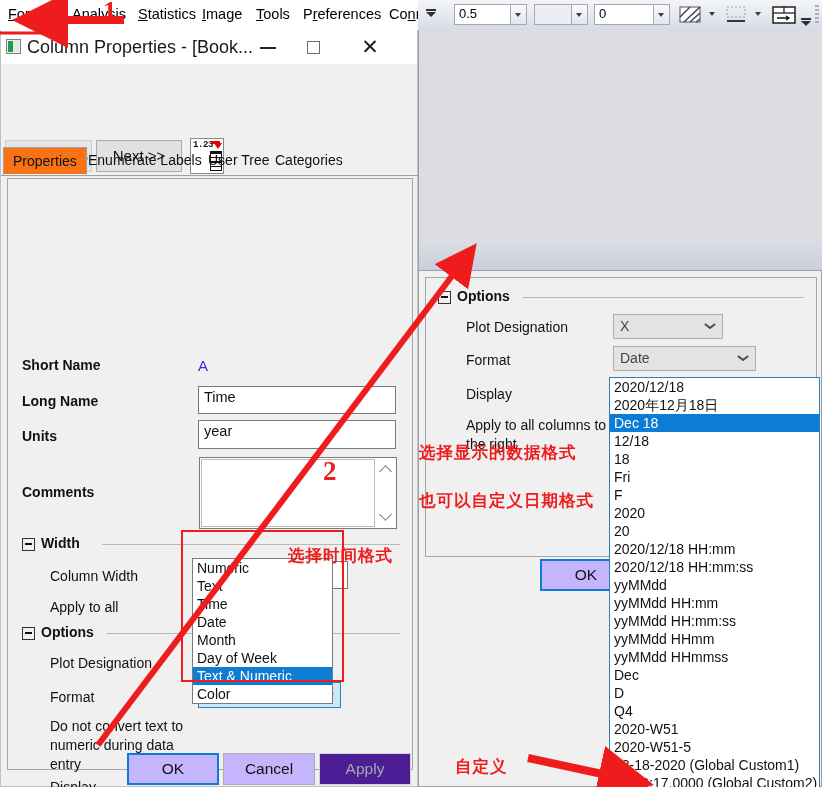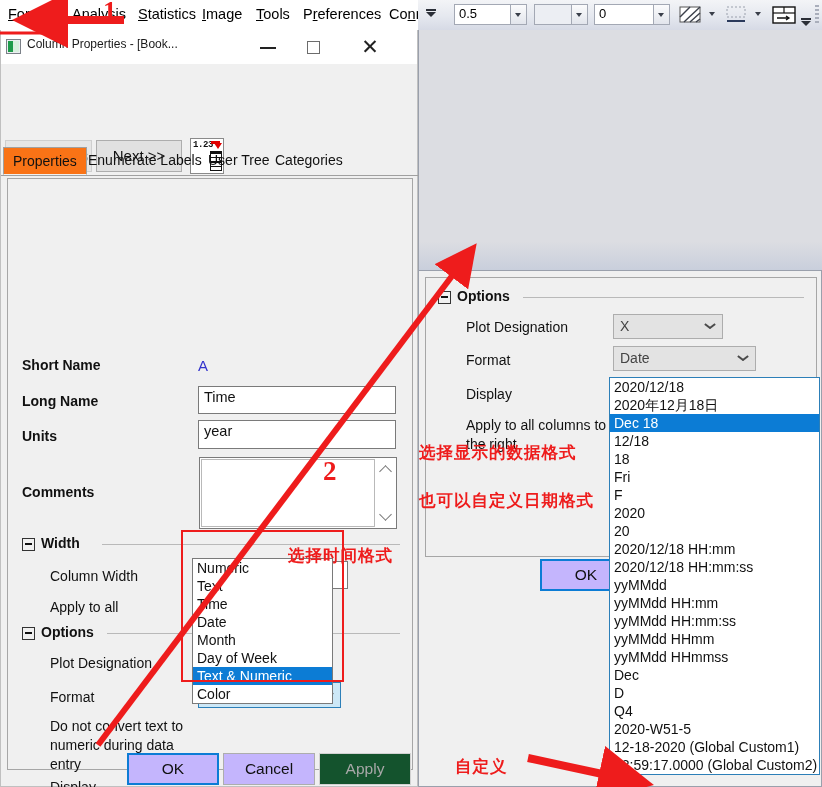--- a/index.html
+++ b/index.html
@@ -32,21 +32,21 @@
   .sep-dots{position:absolute;top:5px;width:4px;height:20px;
     background-image:repeating-linear-gradient(180deg,#a9aebb 0 2px,transparent 2px 4px);}
   .tb-ovf{position:absolute;top:16px;width:11px;height:11px;}
   .tb-ovf:after{content:"";position:absolute;left:1px;top:3px;
     border-left:5px solid transparent;border-right:5px solid transparent;border-top:5px solid #2b2f38;}
   .tb-ovf:before{content:"";position:absolute;left:1px;top:0px;width:10px;height:2px;background:#2b2f38;}
 
   
   .dlg{position:absolute;background:#f0f0f0;box-sizing:border-box;}
   .dlg-title{height:34px;background:#ffffff;position:relative;}
-  .dlg-title .t{position:absolute;left:26px;top:7px;font-size:12px;color:#1a1a1a;white-space:nowrap;}
+  .dlg-title .t{position:absolute;left:26px;top:7px;font-size:18px;color:#1a1a1a;white-space:nowrap;}
   .dlg-ico{position:absolute;left:5px;top:9px;width:15px;height:15px;
     background:#eceff2;border:1px solid #7b8088;box-sizing:border-box;}
   .dlg-ico:after{content:"";position:absolute;left:1px;top:1px;width:5px;height:11px;background:#1e9b4b;}
   .dlg-ico:before{content:"";position:absolute;left:6px;top:1px;width:6px;height:11px;background:#d8f0de;}
   .wbtn{position:absolute;top:0;width:46px;height:34px;}
   .wbtn i{position:absolute;display:block;background:#222;}
   .wmin i{left:15px;top:17px;width:16px;height:1.6px;}
   .wmax b{position:absolute;left:16px;top:11px;width:13px;height:13px;border:1.5px solid #6c6c6c;box-sizing:border-box;display:block;}
   .wclose{font-size:21px;line-height:34px;text-align:center;color:#222;}
 
@@ -101,21 +101,21 @@
   
   #ddL{position:absolute;left:191px;top:528px;width:141px;background:#fff;border:1px solid #7a7a7a;box-sizing:border-box;z-index:40;}
   #ddL .it{height:18px;line-height:18px;font-size:14px;padding-left:4px;color:#111;white-space:nowrap;}
   #ddL .it.sel{background:#0c7cd5;color:#fff;}
   #redboxL{position:absolute;left:180px;top:500px;width:163px;height:152px;border:2px solid #ee1c1c;box-sizing:border-box;z-index:45;}
 
   
   .bbtn{position:absolute;height:32px;border:1px solid #adadad;background:#c4b5fd;
     text-align:center;line-height:30px;font-size:15.5px;box-sizing:border-box;color:#111;}
   .bbtn.def{border:2px solid #0c7cd5;line-height:28px;}
-  .bbtn.disabled{color:#a8a8a8;background:#14532d;border-color:#d2d2d2;}
+  .bbtn.disabled{color:#a8a8a8;background:#4c1d95;border-color:#d2d2d2;}
 
   
   #dlgR{left:418px;top:270px;width:404px;height:517px;background:#f0f0f0;border:1px solid #9aa0ac;}
   #panelR{position:absolute;left:6px;top:6px;width:392px;height:280px;border:1px solid #a6a6a6;background:#f0f0f0;box-sizing:border-box;}
   #ddR{position:absolute;left:609px;top:377px;width:211px;background:#fff;border:1px solid #2c7fb8;box-sizing:border-box;z-index:60;}
   #ddR .it{height:18px;line-height:18px;font-size:14px;padding-left:4px;color:#111;white-space:nowrap;overflow:hidden;}
   #ddR .it.sel{background:#0c7cd5;color:#fff;}
 
   
   .anno{position:absolute;color:#ee1c1c;font-weight:bold;z-index:80;white-space:nowrap;}
@@ -349,20 +349,21 @@
     <div class="it">2020/12/18 HH:mm</div>
     <div class="it">2020/12/18 HH:mm:ss</div>
     <div class="it">yyMMdd</div>
     <div class="it">yyMMdd HH:mm</div>
     <div class="it">yyMMdd HH:mm:ss</div>
     <div class="it">yyMMdd HHmm</div>
     <div class="it">yyMMdd HHmmss</div>
     <div class="it">Dec</div>
     <div class="it">D</div>
     <div class="it">Q4</div>
+    <div class="it">2020-W51</div>
     <div class="it">2020-W51-5</div>
     <div class="it">12-18-2020 (Global Custom1)</div>
     <div class="it">02:59:17.0000 (Global Custom2)</div>
   </div>
 
 <svg class="ov">
   <defs>
     <marker id="ah" markerWidth="7" markerHeight="7" refX="1" refY="3.5" orient="auto">
       <polygon points="0,0 7,3.5 0,7" fill="#ee1c1c"></polygon>
     </marker>

